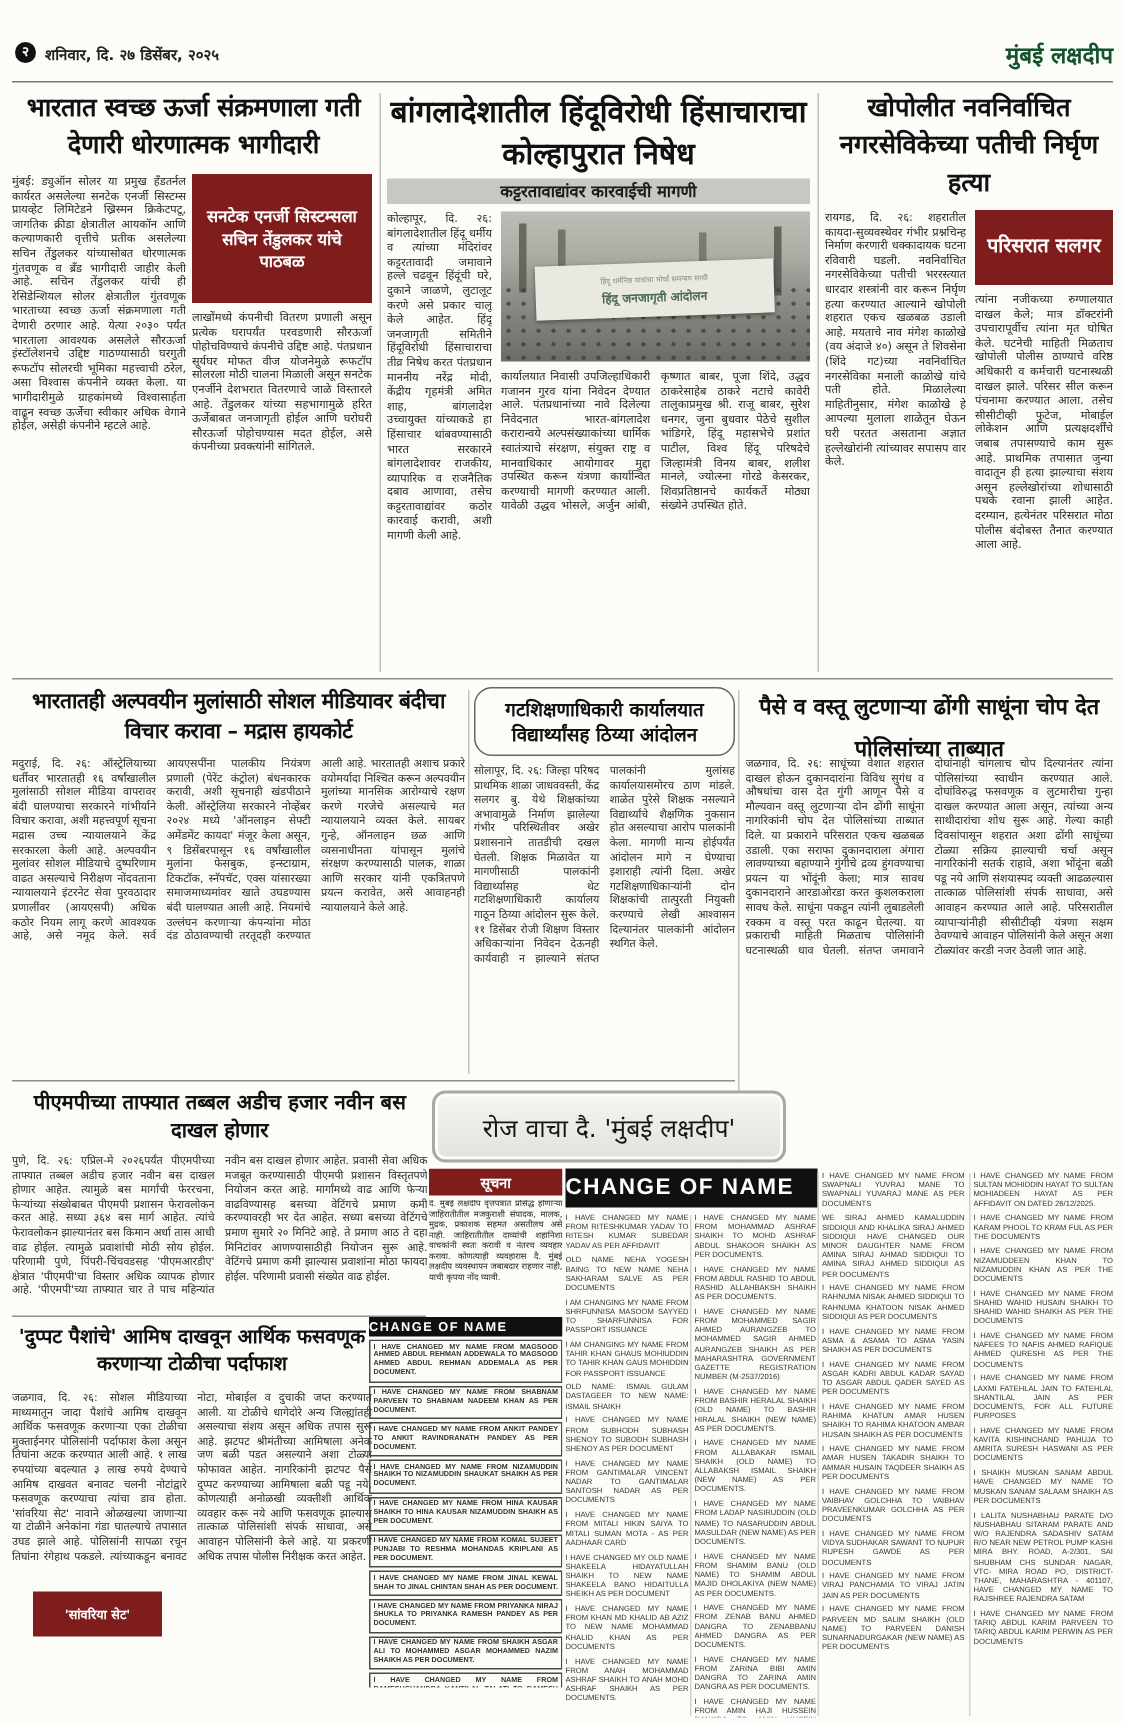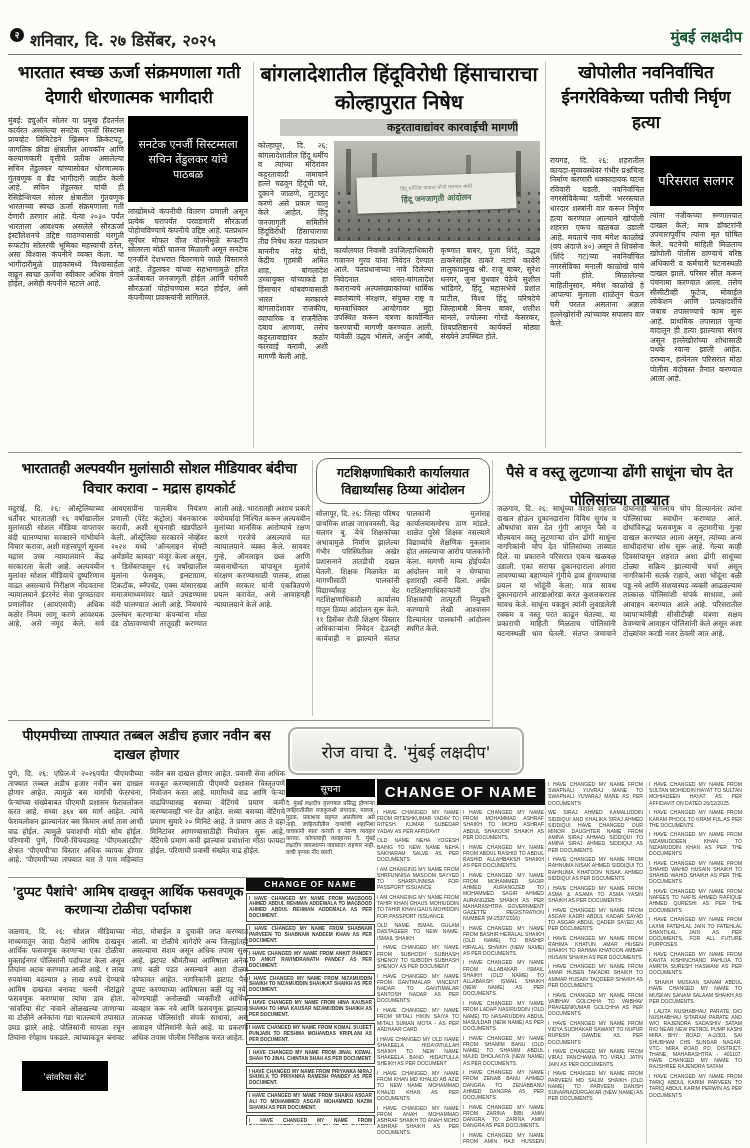--- a/index.html
+++ b/index.html
@@ -3,26 +3,26 @@
 <meta charset="utf-8">
 <style>
   html,body{margin:0;padding:0;background:#e8e8e4;}
   #page{position:relative;width:750px;height:1148px;background:#fcfcf9;margin:0 auto;
         font-family:"DejaVu Sans",sans-serif;color:#1b1b1b;overflow:hidden;}
   .abs{position:absolute;}
   .hl{font-weight:bold;text-align:center;color:#111;}
   .body{font-size:7.5px;line-height:9.6px;text-align:justify;overflow:hidden;color:#2a2a28;}
   .cols2{column-count:2;column-gap:7px;}
   .cols3{column-count:3;column-gap:7px;}
-  .blackbox{background:#000000;color:#fff;font-weight:normal;text-align:center;
+  .blackbox{background:#7f1d1d;color:#fff;font-weight:bold;text-align:center;
             display:flex;align-items:center;justify-content:center;padding:3px 4px;box-sizing:border-box;}
   .vrule{position:absolute;width:1px;background:#c2c2bc;}
   .hrule{position:absolute;height:1px;background:#8f8f8a;}
   .subbar{background:#c7c7c4;font-weight:bold;text-align:center;font-size:11px;line-height:17px;height:17px;overflow:hidden;}
-  .conh{background:#101010;color:#fff;font-weight:bold;text-align:center;letter-spacing:1px;
+  .conh{background:#101010;color:#fff;font-weight:bold;text-align:left;letter-spacing:1px;
         font-family:"Liberation Sans",sans-serif;}
   .con-col{overflow:hidden;}
   .con-entry{font-family:"Liberation Sans",sans-serif;font-size:5.1px;line-height:6.2px;
              text-align:justify;margin-bottom:3.5px;color:#333;}
   .conb-entry{font-family:"Liberation Sans",sans-serif;font-size:4.8px;line-height:5.9px;
               border:1px solid #4a4a4a;padding:1.5px 2px;margin-bottom:2px;text-align:justify;
               font-weight:bold;color:#333;}
   .photo{position:relative;height:100px;overflow:hidden;
          background:linear-gradient(180deg,#bdbdb6 0%,#adada6 28%,#90908a 55%,#6c6c66 100%);}
   .photo::after{content:"";position:absolute;left:0;right:0;bottom:0;height:52%;
@@ -40,60 +40,60 @@
          font-weight:normal;font-size:16.5px;color:#161616;}
   .row{display:flex;}
 </style>
 </head>
 <body>
 
 <div id="page">
 
   <div class="abs" style="left:8px;top:26px;right:8px;height:26px;">
     <div class="abs" style="left:2px;top:2px;width:14px;height:14px;border-radius:50%;background:#111;color:#fff;font-size:9px;font-weight:bold;text-align:center;line-height:14px;">२</div>
-    <div class="abs" style="left:22px;top:3px;font-size:16px;font-weight:bold;color:#222;">शनिवार, दि. २७ डिसेंबर, २०२५</div>
+    <div class="abs" style="left:22px;top:3px;font-size:10px;font-weight:bold;color:#222;">शनिवार, दि. २७ डिसेंबर, २०२५</div>
     <div class="abs" style="right:0;top:0;font-size:15px;font-weight:bold;color:#14532d;">मुंबई लक्षदीप</div>
   </div>
   <div class="hrule" style="left:8px;right:8px;top:54px;background:#777;"></div>
 
   <div class="abs" style="left:8px;top:60px;width:242px;height:390px;overflow:hidden;">
     <div class="hl" style="font-size:17px;line-height:25px;height:52px;letter-spacing:-0.2px;">भारतात स्वच्छ ऊर्जा संक्रमणाला गती देणारी धोरणात्मक भागीदारी</div>
     <div class="row" style="gap:4px;margin-top:4px;">
       <div class="body" style="width:116px;height:330px;">मुंबई: ड्युऑन सोलर या प्रमुख हँडतर्नल कार्यरत असलेल्या सनटेक एनर्जी सिस्टम्स प्रायव्हेट लिमिटेडने ख्रिस्मन क्रिकेटपटू, जागतिक क्रीडा क्षेत्रातील आयकॉन आणि कल्याणकारी वृत्तीचे प्रतीक असलेल्या सचिन तेंडुलकर यांच्यासोबत धोरणात्मक गुंतवणूक व ब्रँड भागीदारी जाहीर केली आहे. सचिन तेंडुलकर यांची ही रेसिडेन्शियल सोलर क्षेत्रातील गुंतवणूक भारताच्या स्वच्छ ऊर्जा संक्रमणाला गती देणारी ठरणार आहे. येत्या २०३० पर्यंत भारताला आवश्यक असलेले सौरऊर्जा इंस्टॉलेशनचे उद्दिष्ट गाठण्यासाठी घरगुती रूफटॉप सोलरची भूमिका महत्त्वाची ठरेल, असा विश्वास कंपनीने व्यक्त केला. या भागीदारीमुळे ग्राहकांमध्ये विश्वासार्हता वाढून स्वच्छ ऊर्जेचा स्वीकार अधिक वेगाने होईल, असेही कंपनीने म्हटले आहे.</div>
       <div style="width:120px;">
         <div class="blackbox" style="height:86px;font-size:11px;line-height:15px;">सनटेक एनर्जी सिस्टम्सला सचिन तेंडुलकर यांचे पाठबळ</div>
         <div class="body" style="height:238px;margin-top:5px;">लाखोंमध्ये कंपनीची वितरण प्रणाली असून प्रत्येक घरापर्यंत परवडणारी सौरऊर्जा पोहोचविण्याचे कंपनीचे उद्दिष्ट आहे. पंतप्रधान सूर्यघर मोफत वीज योजनेमुळे रूफटॉप सोलरला मोठी चालना मिळाली असून सनटेक एनर्जीने देशभरात वितरणाचे जाळे विस्तारले आहे. तेंडुलकर यांच्या सहभागामुळे हरित ऊर्जेबाबत जनजागृती होईल आणि घरोघरी सौरऊर्जा पोहोचण्यास मदत होईल, असे कंपनीच्या प्रवक्त्यांनी सांगितले.</div>
       </div>
     </div>
   </div>
 
   <div class="vrule" style="left:253px;top:62px;height:386px;"></div>
 
   <div class="abs" style="left:258px;top:60px;width:282px;height:390px;overflow:hidden;">
     <div class="hl" style="font-size:20px;line-height:28px;height:57px;">बांगलादेशातील हिंदूविरोधी हिंसाचाराचा कोल्हापुरात निषेध</div>
-    <div class="subbar" style="margin:2px 22px 0;text-align:right;">कट्टरतावाद्यांवर कारवाईची मागणी</div>
+    <div class="subbar" style="margin:2px 0 0;">कट्टरतावाद्यांवर कारवाईची मागणी</div>
     <div class="row" style="gap:6px;margin-top:5px;">
       <div class="body" style="width:70px;height:305px;">कोल्हापूर, दि. २६: बांगलादेशातील हिंदू धर्मीय व त्यांच्या मंदिरांवर कट्टरतावादी जमावाने हल्ले चढवून हिंदूंची घरे, दुकाने जाळणे, लुटालूट करणे असे प्रकार चालू केले आहेत. हिंदू जनजागृती समितीने हिंदूविरोधी हिंसाचाराचा तीव्र निषेध करत पंतप्रधान माननीय नरेंद्र मोदी, केंद्रीय गृहमंत्री अमित शाह, बांगलादेश उच्चायुक्त यांच्याकडे हा हिंसाचार थांबवण्यासाठी भारत सरकारने बांगलादेशावर राजकीय, व्यापारिक व राजनैतिक दबाव आणावा, तसेच कट्टरतावाद्यांवर कठोर कारवाई करावी, अशी मागणी केली आहे.</div>
       <div style="flex:1;">
         <div class="photo">
           <div class="pbanner">
             <div class="l1">हिंदू धर्मनिष्ठ यात्रांचा मोर्चा समन्वय साधी</div>
             <div class="l2">हिंदू जनजागृती आंदोलन</div>
           </div>
         </div>
         <div class="body cols2" style="height:198px;margin-top:5px;">कार्यालयात निवासी उपजिल्हाधिकारी गजानन गुरव यांना निवेदन देण्यात आले. पंतप्रधानांच्या नावे दिलेल्या निवेदनात भारत-बांगलादेश करारान्वये अल्पसंख्याकांच्या धार्मिक स्वातंत्र्याचे संरक्षण, संयुक्त राष्ट्र व मानवाधिकार आयोगावर मुद्दा उपस्थित करून यंत्रणा कार्यान्वित करण्याची मागणी करण्यात आली. यावेळी उद्धव भोसले, अर्जुन आंबी, कृष्णात बाबर, पूजा शिंदे, उद्धव ठाकरेसाहेब ठाकरे नटाचे कावेरी तालुकाप्रमुख श्री. राजू बाबर, सुरेश धनगर, जुना बुधवार पेठेचे सुशील भांडिगरे, हिंदू महासभेचे प्रशांत पाटील, विश्व हिंदू परिषदेचे जिल्हामंत्री विनय बाबर, शलीश मानले, ज्योत्स्ना गोरडे केसरकर, शिवप्रतिष्ठानचे कार्यकर्ते मोठ्या संख्येने उपस्थित होते.</div>
       </div>
     </div>
   </div>
 
   <div class="vrule" style="left:545px;top:62px;height:386px;"></div>
 
   <div class="abs" style="left:550px;top:60px;width:192px;height:390px;overflow:hidden;">
-    <div class="hl" style="font-size:17px;line-height:25px;height:76px;">खोपोलीत नवनिर्वाचित ईनगरेविकेच्या पतीची निर्घृण हत्या</div>
-    <div class="row" style="gap:6px;margin-top:20px;">
+    <div class="hl" style="font-size:17px;line-height:25px;height:76px;">खोपोलीत नवनिर्वाचित नगरसेविकेच्या पतीची निर्घृण हत्या</div>
+    <div class="row" style="gap:6px;margin-top:4px;">
       <div class="body" style="flex:1;height:306px;">रायगड, दि. २६: शहरातील कायदा-सुव्यवस्थेवर गंभीर प्रश्नचिन्ह निर्माण करणारी धक्कादायक घटना रविवारी घडली. नवनिर्वाचित नगरसेविकेच्या पतीची भररस्त्यात धारदार शस्त्रांनी वार करून निर्घृण हत्या करण्यात आल्याने खोपोली शहरात एकच खळबळ उडाली आहे. मयताचे नाव मंगेश काळोखे (वय अंदाजे ४०) असून ते शिवसेना (शिंदे गट)च्या नवनिर्वाचित नगरसेविका मनाली काळोखे यांचे पती होते. मिळालेल्या माहितीनुसार, मंगेश काळोखे हे आपल्या मुलाला शाळेतून घेऊन घरी परतत असताना अज्ञात हल्लेखोरांनी त्यांच्यावर सपासप वार केले.</div>
       <div style="width:92px;">
         <div class="blackbox" style="height:50px;font-size:13px;line-height:18px;">परिसरात सलगर</div>
         <div class="body" style="height:250px;margin-top:5px;">त्यांना नजीकच्या रुग्णालयात दाखल केले; मात्र डॉक्टरांनी उपचारापूर्वीच त्यांना मृत घोषित केले. घटनेची माहिती मिळताच खोपोली पोलीस ठाण्याचे वरिष्ठ अधिकारी व कर्मचारी घटनास्थळी दाखल झाले. परिसर सील करून पंचनामा करण्यात आला. तसेच सीसीटीव्ही फुटेज, मोबाईल लोकेशन आणि प्रत्यक्षदर्शींचे जबाब तपासण्याचे काम सुरू आहे. प्राथमिक तपासात जुन्या वादातून ही हत्या झाल्याचा संशय असून हल्लेखोरांच्या शोधासाठी पथके रवाना झाली आहेत. दरम्यान, हत्येनंतर परिसरात मोठा पोलीस बंदोबस्त तैनात करण्यात आला आहे.</div>
       </div>
     </div>
   </div>
 
   <div class="hrule" style="left:8px;right:8px;top:452px;"></div>
 

